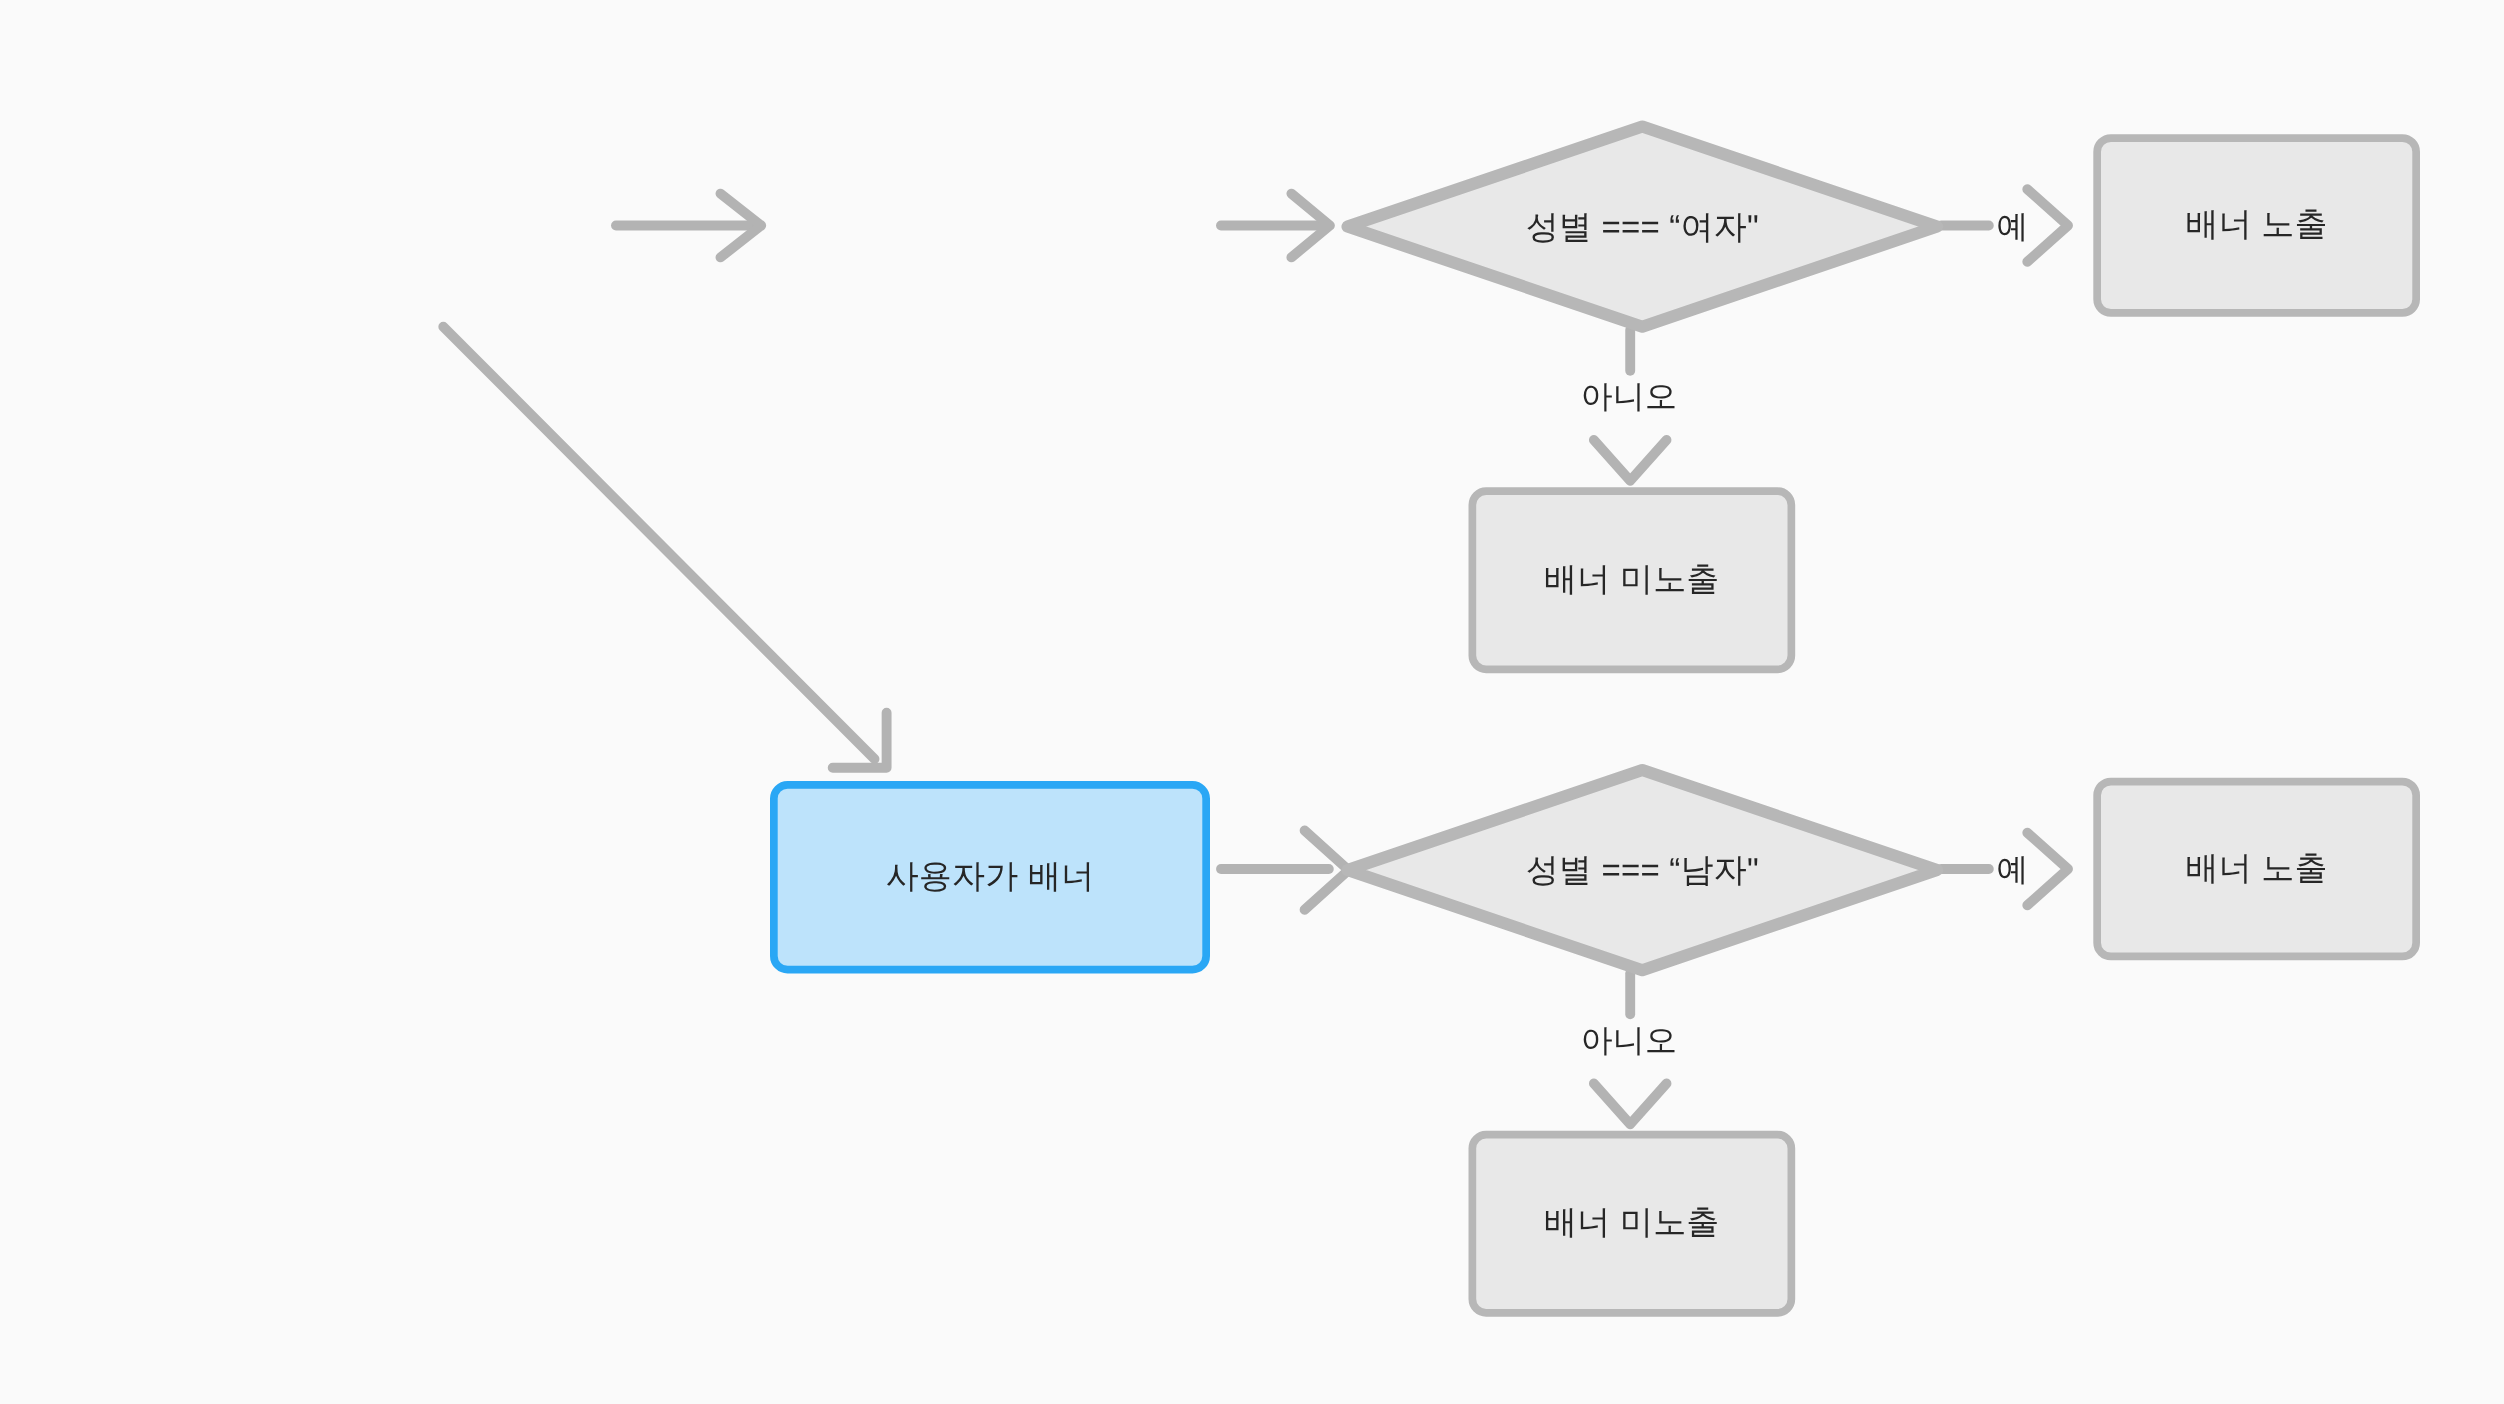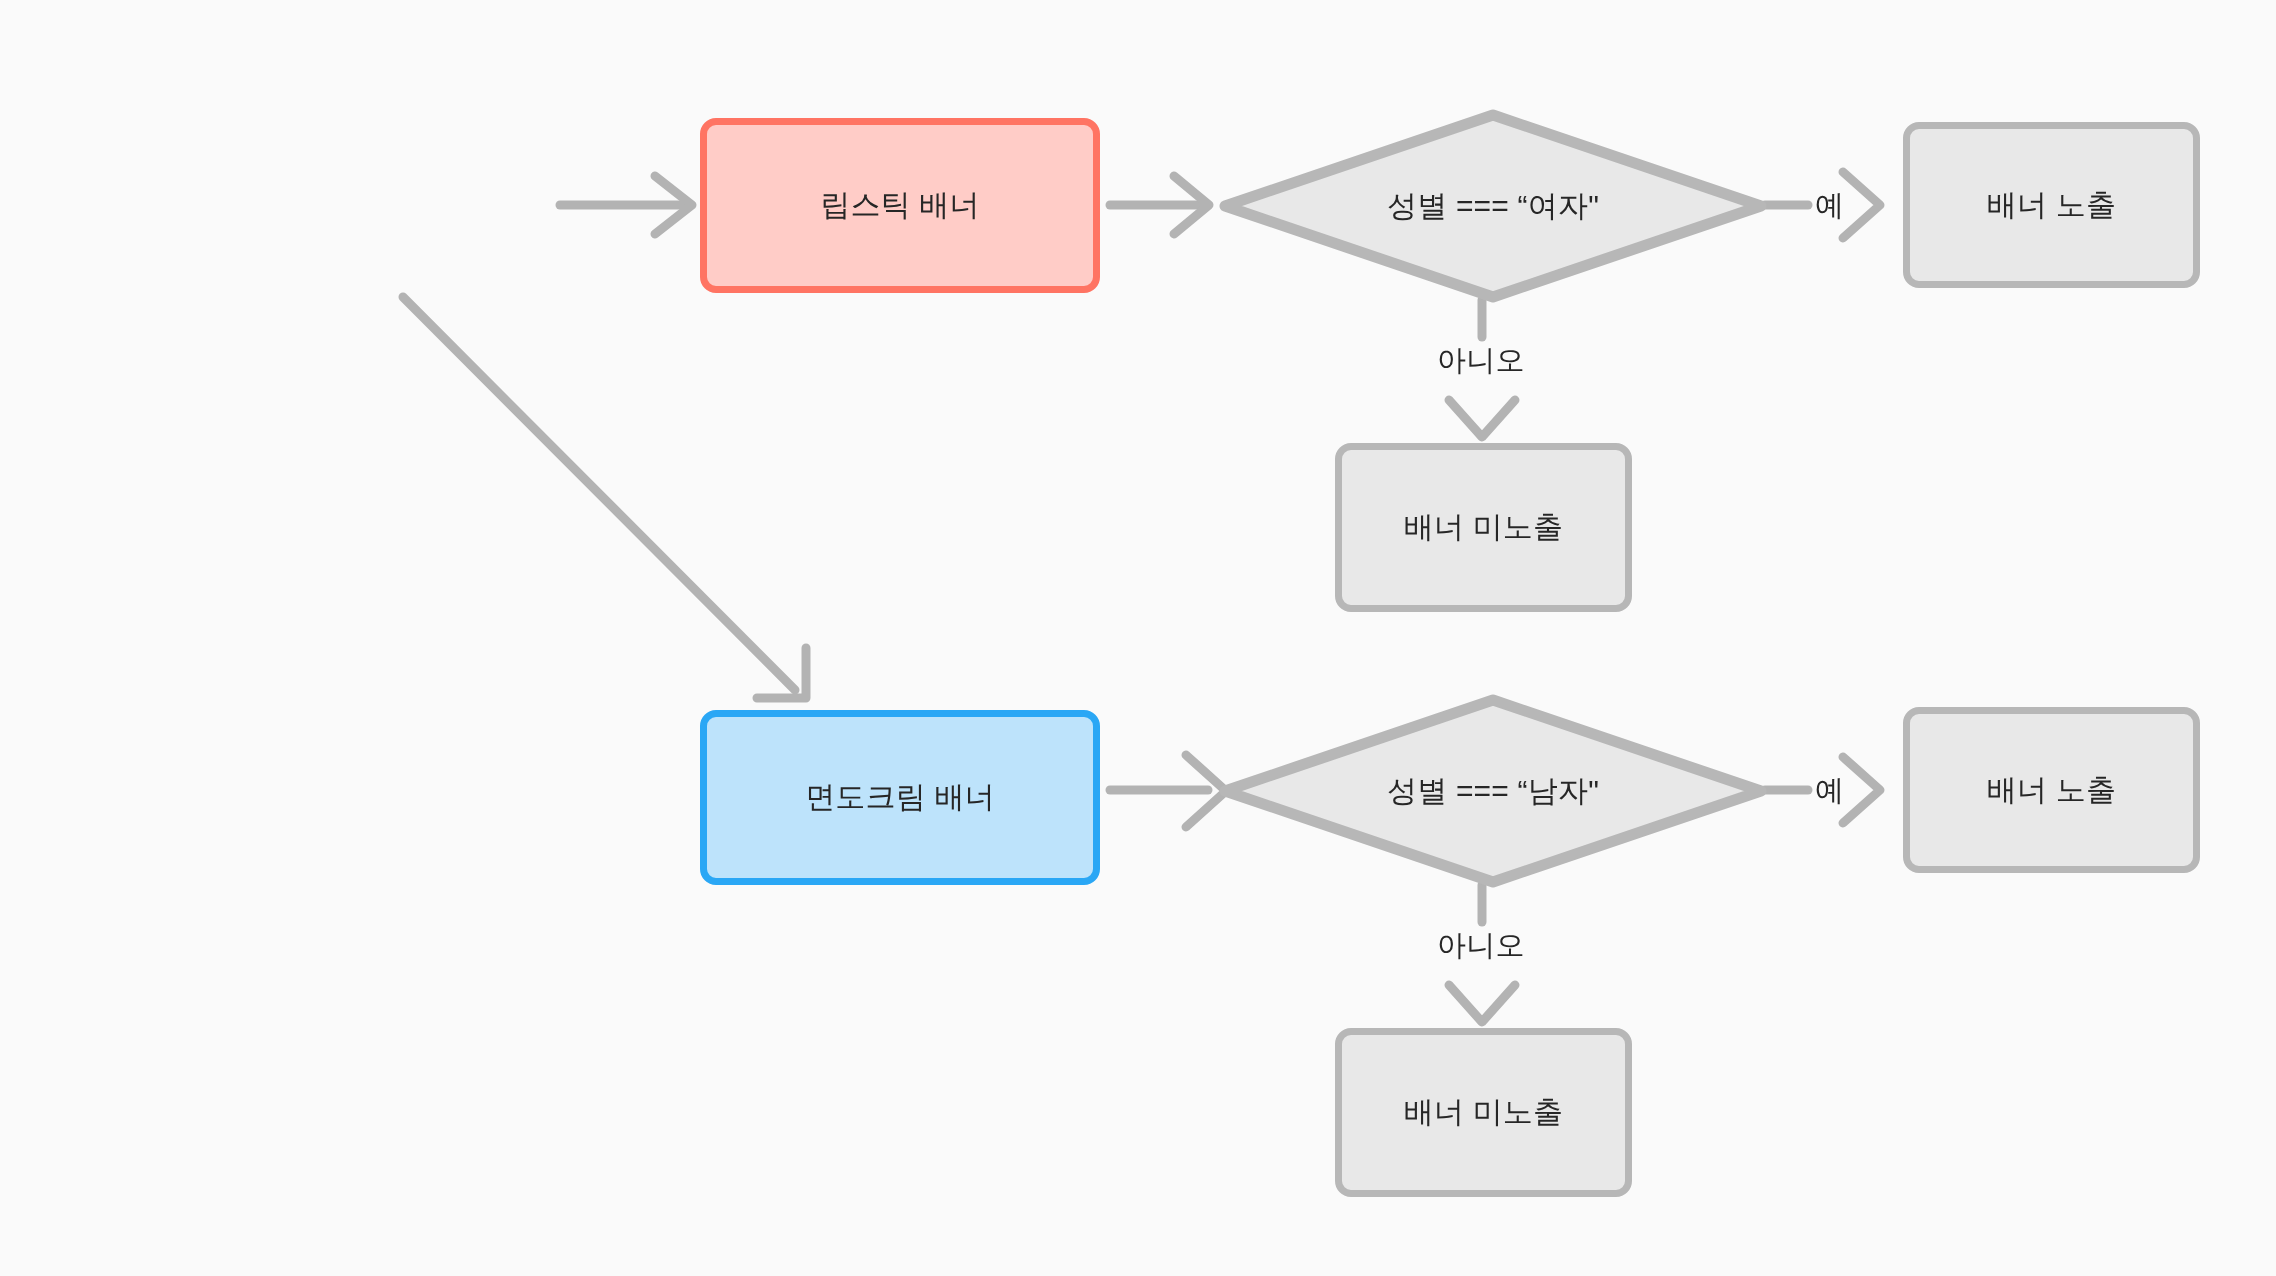--- a/index.html
+++ b/index.html
@@ -124,26 +124,23 @@
 
       <path d="M 1765 790 L 1808 790"></path>
       <path d="M 1843 757 L 1880 790 L 1843 823"></path>
 
       <path d="M 1482 885 L 1482 922"></path>
       <path d="M 1449 985 L 1482 1022 L 1515 985"></path>
     </g>
   </svg>
 
 
-  <div class="node box danger" style="left:700px; top:118px; width:400px; height:175px;">
-    <span>립스틱 배너</span>
-  </div>
 
   <div class="node box info" style="left:700px; top:710px; width:400px; height:175px;">
-    <span>면도크림 배너</span>
+    <span>사용자가 배너</span>
   </div>
 
   <div class="diamond" style="left:1218px; top:108px; width:550px; height:196px;">
     <svg class="shape" viewBox="0 0 550 196" preserveAspectRatio="none">
       <polygon points="275,7 543,98 275,189 7,98" fill="#e8e8e8" stroke="#b7b7b7" stroke-width="11" stroke-linejoin="round"></polygon>
     </svg>
     <div class="dlabel">성별 === “여자"</div>
   </div>
 
   <div class="diamond" style="left:1218px; top:693px; width:550px; height:196px;">

